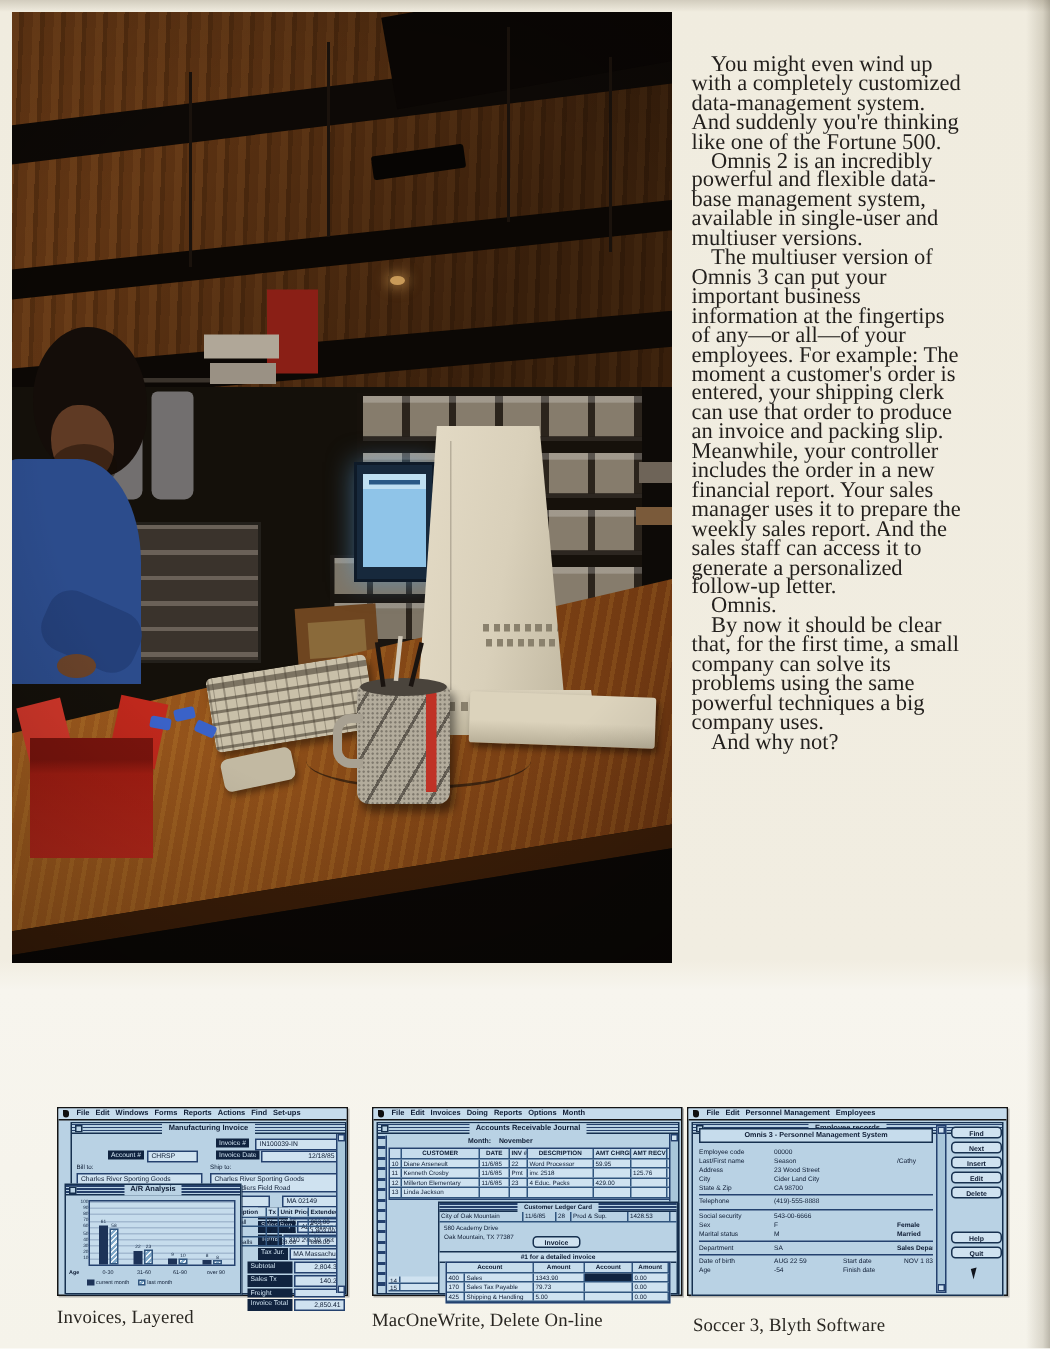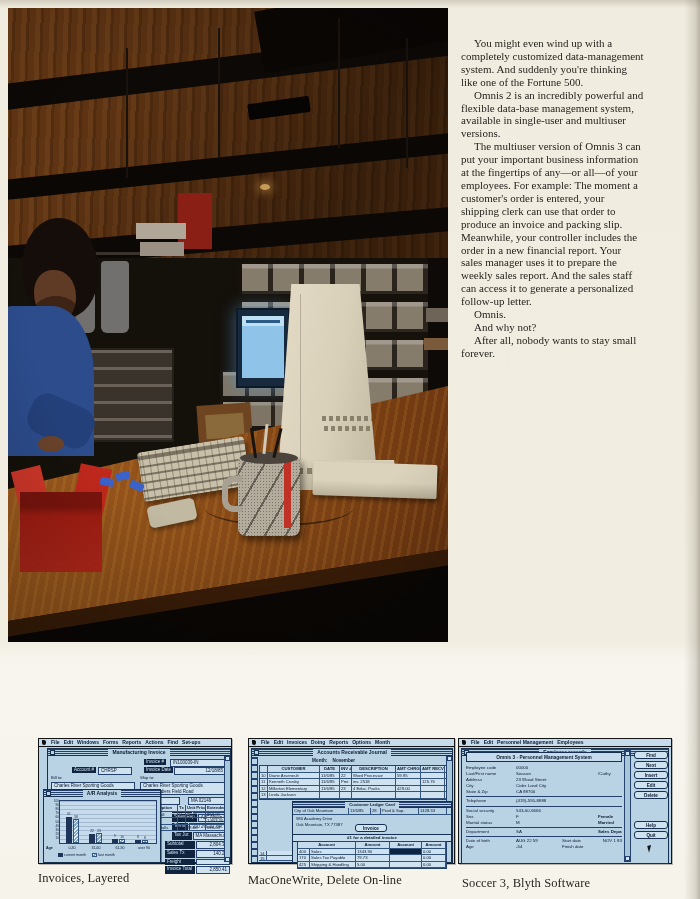--- a/index.html
+++ b/index.html
@@ -94,21 +94,21 @@
   .redbox .flapR{left:60px;top:0;width:32px;height:44px;background:#c0281c;transform:rotate(12deg);}
   .redbox .body{left:4px;top:26px;width:82px;height:80px;background:linear-gradient(180deg,#7a140d 0 18%,#a11d12 30%,#b2271a 100%);}
   .parts{left:92px;top:462px;width:50px;height:28px;}
   .parts i{display:block;position:absolute;width:14px;height:8px;background:#3a62c8;border-radius:2px;}
   .parts .p1{left:0;top:8px;transform:rotate(10deg);}
   .parts .p2{left:16px;top:2px;transform:rotate(-12deg);}
   .parts .p3{left:30px;top:12px;transform:rotate(24deg);}
   .vignette{left:0;top:0;width:440px;height:634px;background:radial-gradient(120% 90% at 55% 45%,rgba(0,0,0,0) 42%,rgba(0,0,0,.38) 88%);}
 
   
-  .article{position:absolute;left:461px;top:37px;width:183px;font-size:11px;line-height:12.9px;color:#221f1c;}
+  .article{position:absolute;left:461px;top:37px;width:183px;font-size:15px;line-height:12.9px;color:#221f1c;}
   .article p{text-indent:13px;}
 
   
   .shot{position:absolute;top:738px;height:126px;background:#b9d2e4;border:1px solid #141414;
     font-family:"Liberation Sans", sans-serif;color:#0d1b33;font-size:5px;line-height:1.15;box-shadow:1px 1px 0 rgba(40,40,40,.3);}
   .shot *{box-sizing:border-box;}
   .menubar{display:flex;align-items:center;gap:1px;height:8px;background:#c6dcec;border-bottom:1px solid #141414;padding:0 3px;white-space:nowrap;overflow:hidden;}
   .menubar .apple{width:4px;height:5px;background:#0f0f0f;border-radius:0 2px 2px 2px;flex:0 0 auto;margin-right:2px;}
   .menubar .mi{padding:0 2px;font-weight:bold;letter-spacing:0;}
   .win{position:absolute;background:#b9d2e4;border:1px solid #16304f;}
@@ -272,22 +272,22 @@
         <i class="p3"></i>
       </div>
     <div class="vignette"></div>
   </div>
 
   <div class="article">
     <p>You might even wind up with a completely customized data-management system. And suddenly you're thinking like one of the Fortune 500.</p>
     <p>Omnis 2 is an incredibly powerful and flexible data-base management system, available in single-user and multiuser versions.</p>
     <p>The multiuser version of Omnis 3 can put your important business information at the fingertips of any—or all—of your employees. For example: The moment a customer's order is entered, your shipping clerk can use that order to produce an invoice and packing slip. Meanwhile, your controller includes the order in a new financial report. Your sales manager uses it to prepare the weekly sales report. And the sales staff can access it to generate a personalized follow-up letter.</p>
     <p>Omnis.</p>
+    <p>By now it should be clear that, for the first time, a small company can solve its problems using the same powerful techniques a big company uses.</p>
     <p>And why not?</p>
-    <p>After all, nobody wants to stay small forever.</p>
   </div>
 
   <section class="shot shot-insight">
     <div class="menubar">
       <span class="apple"></span>
       <span style="display:flex">
           <span class="mi">File</span>
           <span class="mi">Edit</span>
           <span class="mi">Windows</span>
           <span class="mi">Forms</span>

